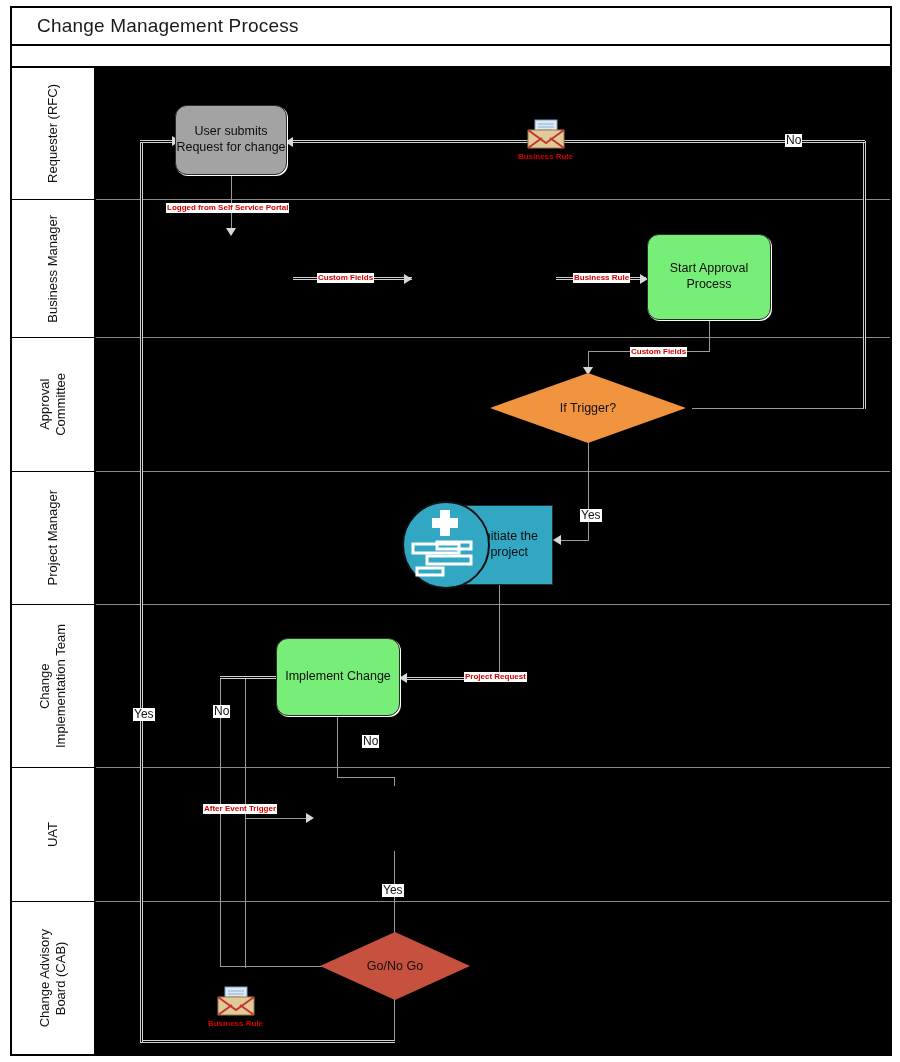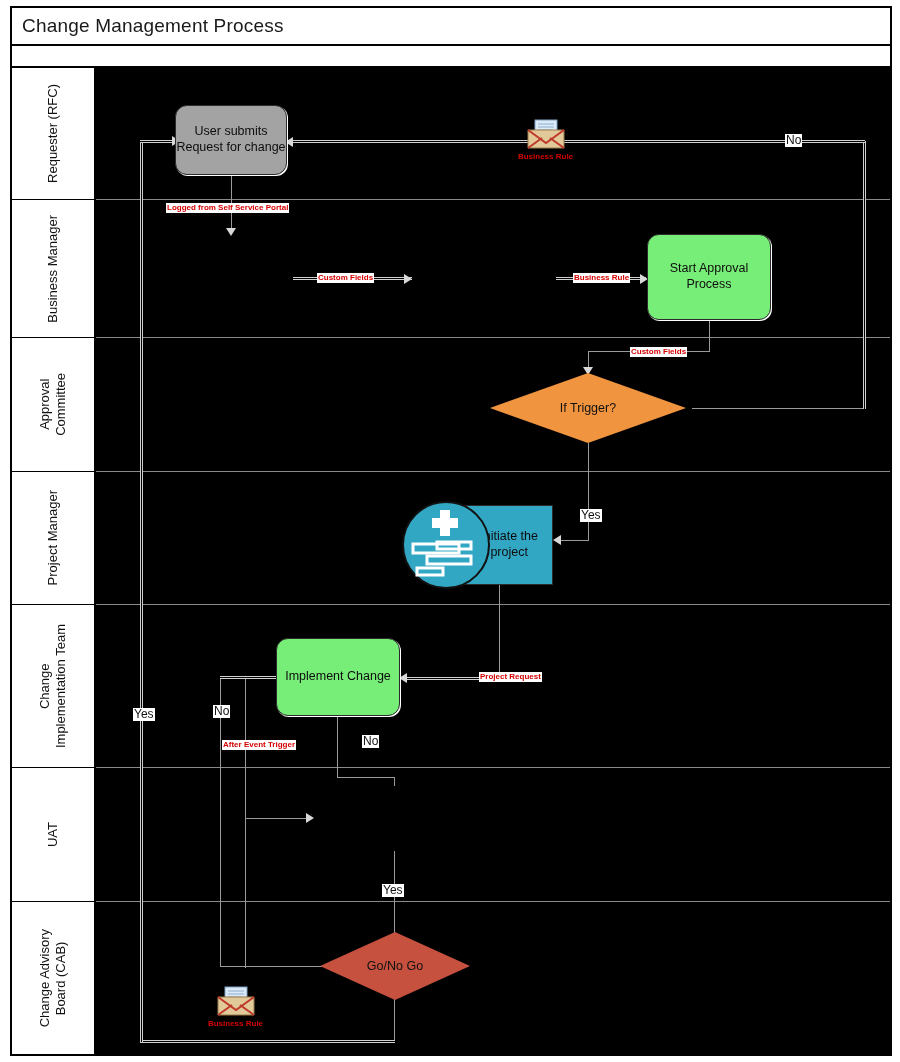--- a/index.html
+++ b/index.html
@@ -6,21 +6,21 @@
   html,body{margin:0;padding:0;background:#ffffff;}
   body{font-family:"Liberation Sans","DejaVu Sans",sans-serif;}
   #canvas{position:relative;width:900px;height:1062px;background:#ffffff;overflow:hidden;}
 
   
   .frame{position:absolute;left:10px;top:6px;width:882px;height:1050px;border:2px solid #000;box-sizing:border-box;background:#ffffff;}
 
   .title-bar{position:absolute;left:12px;top:8px;width:878px;height:38px;
              border-bottom:2px solid #000;box-sizing:border-box;background:#fff;
              display:flex;align-items:center;}
-  .title-text{font-size:19px;color:#1a1a1a;padding-left:10px;letter-spacing:.2px;}
+  .title-text{font-size:19px;color:#1a1a1a;padding-left:25px;letter-spacing:.2px;}
 
   .sub-band{position:absolute;left:12px;top:46px;width:878px;height:22px;
             border-bottom:2px solid #000;box-sizing:border-box;background:#fff;}
 
   
   .lane-head{position:absolute;left:12px;width:84px;background:#ffffff;
              border-bottom:1px solid #000;border-right:2px solid #000;
              box-sizing:border-box;display:flex;align-items:center;justify-content:center;}
   .lane-head span{writing-mode:vertical-rl;transform:rotate(180deg);
                   font-size:13px;color:#111;text-align:center;line-height:1.25;
@@ -162,22 +162,22 @@
   <div class="v" style="left:394px;top:996px;height:46px;"></div>
   <div class="h dbl" style="left:140px;top:1040px;width:255px;"></div>
   <div class="v dbl" style="left:140px;top:140px;height:902px;"></div>
   <div class="h dbl" style="left:140px;top:140px;width:40px;"></div>
   <div class="arw r" style="left:172px;top:136px;"></div>
 
   <div class="elabel" style="left:166px;top:203px;">Logged from Self Service Portal</div>
   <div class="elabel" style="left:317px;top:273px;">Custom Fields</div>
   <div class="elabel" style="left:573px;top:273px;">Business Rule</div>
   <div class="elabel" style="left:630px;top:347px;">Custom Fields</div>
-  <div class="elabel" style="left:479px;top:672px;">Project Request</div>
-  <div class="elabel" style="left:203px;top:740px;margin-left:19px;">After Event Trigger</div>
+  <div class="elabel" style="left:464px;top:672px;">Project Request</div>
+  <div class="elabel" style="left:203px;top:804px;">After Event Trigger</div>
 
   <div class="ylabel" style="left:785px;top:134px;">No</div>
   <div class="ylabel" style="left:580px;top:509px;">Yes</div>
   <div class="ylabel" style="left:133px;top:708px;">Yes</div>
   <div class="ylabel" style="left:213px;top:705px;">No</div>
   <div class="ylabel" style="left:362px;top:735px;">No</div>
   <div class="ylabel" style="left:382px;top:884px;">Yes</div>
 
   <div class="env" style="left:513px;top:118px;width:65px;height:48px;">
     <svg width="40" height="32" viewBox="0 0 40 32" style="position:absolute;left:13px;top:0;">

